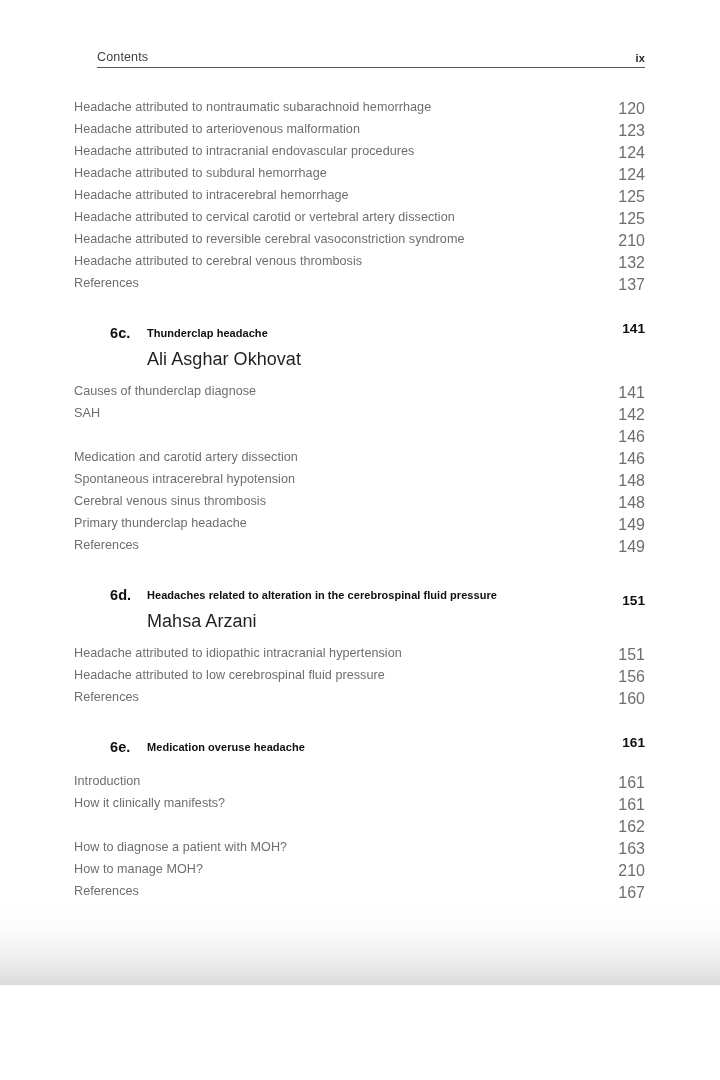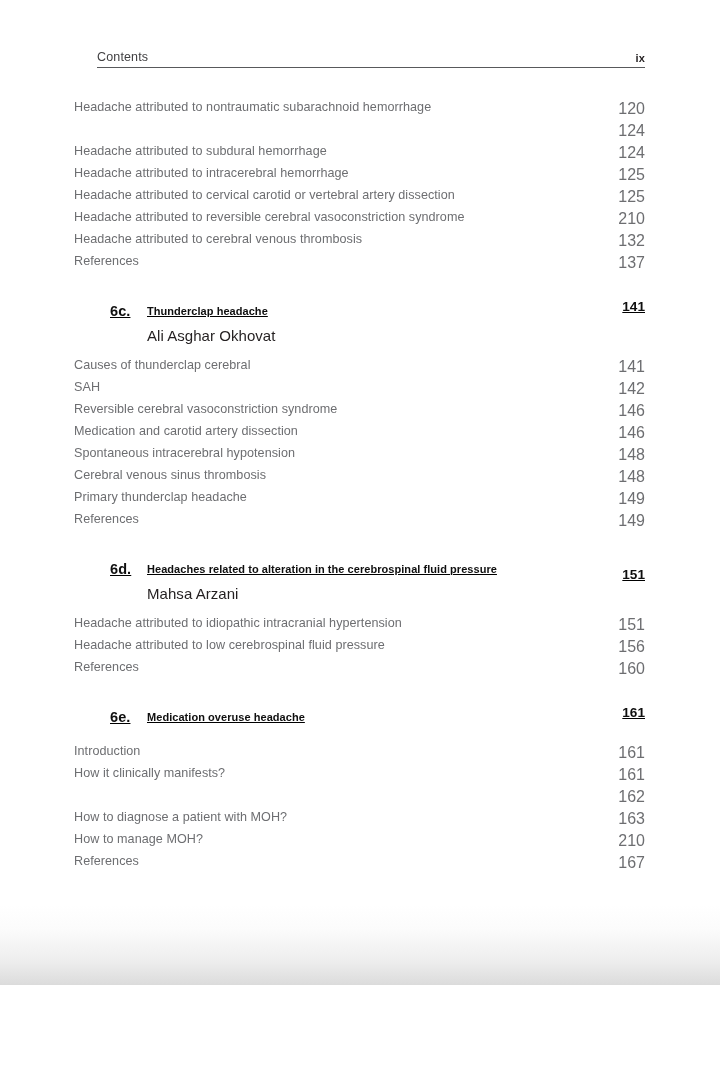--- a/index.html
+++ b/index.html
@@ -60,21 +60,21 @@
   }
   .entry .p {
     margin-left:auto;
     font-size:16px; color:#6d6e71;
     width:40px; text-align:right;
   }
 
   
   .chapter {
     display:flex; align-items:flex-start;
-    padding-left:110px; padding-right:75px;text-decoration:underline;
+    padding-left:110px; padding-right:75px;
   }
   .chapter .num {
     width:37px; flex:0 0 37px;
     font-size:14.5px; font-weight:bold; color:#0f0f0f;
     letter-spacing:.1px;
     line-height:25px;
   }
   .chapter .ttl {
     font-size:11px; font-weight:bold; color:#0f0f0f;
     line-height:25px; letter-spacing:.05px;
@@ -82,21 +82,21 @@
   }
   .chapter .p {
     margin-left:auto;
     width:40px; text-align:right;
     font-size:13.6px; font-weight:bold; color:#0f0f0f;
   }
   .chapter.two-line .p { align-self:flex-end; }
 
   .authors {
     padding-left:147px;
-    font-size:15px; color:#231f20;
+    font-size:18px; color:#231f20;
     letter-spacing:.05px;
     margin-top:3px;
   }
 
   .gap-after-authors { height:14px; }
   .gap-block { height:23px; }
 
   
   .footer {
     position:absolute;
@@ -117,20 +117,25 @@
     <span class="runhead-folio">ix</span>
   </div>
 
   <div class="toc" id="toc">
       <div class="block">
         <div class="entry">
           <span class="t">Headache attributed to nontraumatic subarachnoid hemorrhage</span>
           <span class="p">120</span>
         </div>
         <div class="entry">
+          <span class="t">Headache attributed to arteriovenous malformation</span>
+          <span class="p">123</span>
+        </div>
+        <div class="entry">
+          <span class="t">Headache attributed to intracranial endovascular procedures</span>
           <span class="p">124</span>
         </div>
         <div class="entry">
           <span class="t">Headache attributed to subdural hemorrhage</span>
           <span class="p">124</span>
         </div>
         <div class="entry">
           <span class="t">Headache attributed to intracerebral hemorrhage</span>
           <span class="p">125</span>
         </div>
@@ -154,29 +159,28 @@
       <div class="gap-block"></div>
       <div class="block">
         <div class="chapter">
           <span class="num">6c.</span>
           <span class="ttl">Thunderclap headache</span>
           <span class="p">141</span>
         </div>
         <div class="authors">Ali Asghar Okhovat</div>
         <div class="gap-after-authors"></div>
         <div class="entry">
-          <span class="t">Causes of thunderclap cerebral</span>
+          <span class="t">Causes of thunderclap diagnose</span>
           <span class="p">141</span>
         </div>
         <div class="entry">
           <span class="t">SAH</span>
           <span class="p">142</span>
         </div>
         <div class="entry">
-          <span class="t">Reversible cerebral vasoconstriction syndrome</span>
           <span class="p">146</span>
         </div>
         <div class="entry">
           <span class="t">Medication and carotid artery dissection</span>
           <span class="p">146</span>
         </div>
         <div class="entry">
           <span class="t">Spontaneous intracerebral hypotension</span>
           <span class="p">148</span>
         </div>

